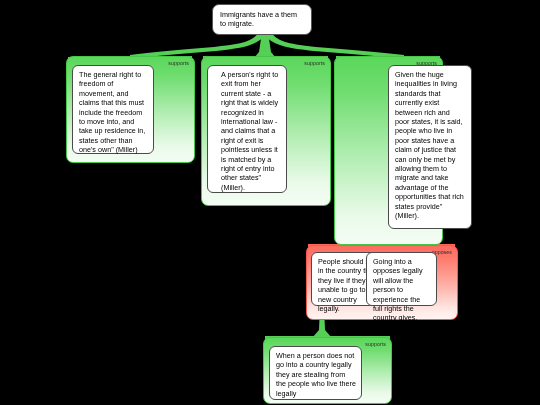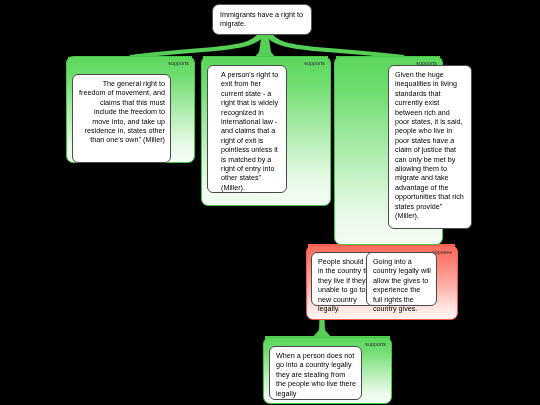--- a/index.html
+++ b/index.html
@@ -94,27 +94,27 @@
     <path d="M 336,60 L 440,60 L 440,56 L 336,56 Z" fill="#55cf55"></path>
 
     <path d="M 368,226 L 372,226 L 373,240 L 380,246 L 360,246 L 367,240 Z" fill="#fb6457"></path>
     <path d="M 308,248 L 455,248 L 455,244 L 308,244 Z" fill="#fb6457"></path>
 
     <path d="M 320,305 L 324,305 L 325,330 L 332,338 L 312,338 L 319,330 Z" fill="#55cf55"></path>
     <path d="M 265,340 L 390,340 L 390,336 L 265,336 Z" fill="#55cf55"></path>
   </svg>
 
   <div class="claim root" style="left:212px; top:4px; width:100px;">
-    <span>Immigrants have a right to migrate.</span>
+    <span>Immigrants have a them to migrate.</span>
   </div>
 
   <div class="panel support" style="left:66px; top:56px; width:127px; height:105px;">
     <span class="panel-label">supports</span>
   </div>
-  <div class="claim" style="left:72px; top:74px; width:99px; height:89px;text-align:right;">
+  <div class="claim" style="left:72px; top:65px; width:82px; height:89px;">
     <span>The general right to freedom of movement, and claims that this must include the freedom to move into, and take up residence in, states other than one's own" (Miller)</span>
   </div>
 
   <div class="panel support" style="left:201px; top:56px; width:128px; height:148px;">
     <span class="panel-label">supports</span>
   </div>
   <div class="claim" style="left:207px; top:65px; width:80px; height:128px;padding-left:13px;">
     <span>A person's right to exit from her current state - a right that is widely recognized in international law - and claims that a right of exit is pointless unless it is matched by a right of entry into other states" (Miller).</span>
   </div>
 
@@ -125,21 +125,21 @@
     <span>Given the huge inequalities in living standards that currently exist between rich and poor states, it is said, people who live in poor states have a claim of justice that can only be met by allowing them to migrate and take advantage of the opportunities that rich states provide"(Miller).</span>
   </div>
 
   <div class="panel oppose" style="left:306px; top:245px; width:150px; height:73px;">
     <span class="panel-label">opposes</span>
   </div>
   <div class="claim" style="left:311px; top:252px; width:74px; height:54px;">
     <span>People should stay in the country that they live if they are unable to go to a new country legally.</span>
   </div>
   <div class="claim" style="left:366px; top:252px; width:71px; height:54px;">
-    <span>Going into a country legally will allow the gives to experience the full rights the country gives.</span>
+    <span>Going into a opposes legally will allow the person to experience the full rights the country gives.</span>
   </div>
 
   <div class="panel support" style="left:263px; top:337px; width:127px; height:65px;">
     <span class="panel-label">supports</span>
   </div>
   <div class="claim" style="left:269px; top:346px; width:93px; height:54px;">
     <span>When a person does not go into a country legally they are stealing from the people who live there legally</span>
   </div>
 
 </div>

